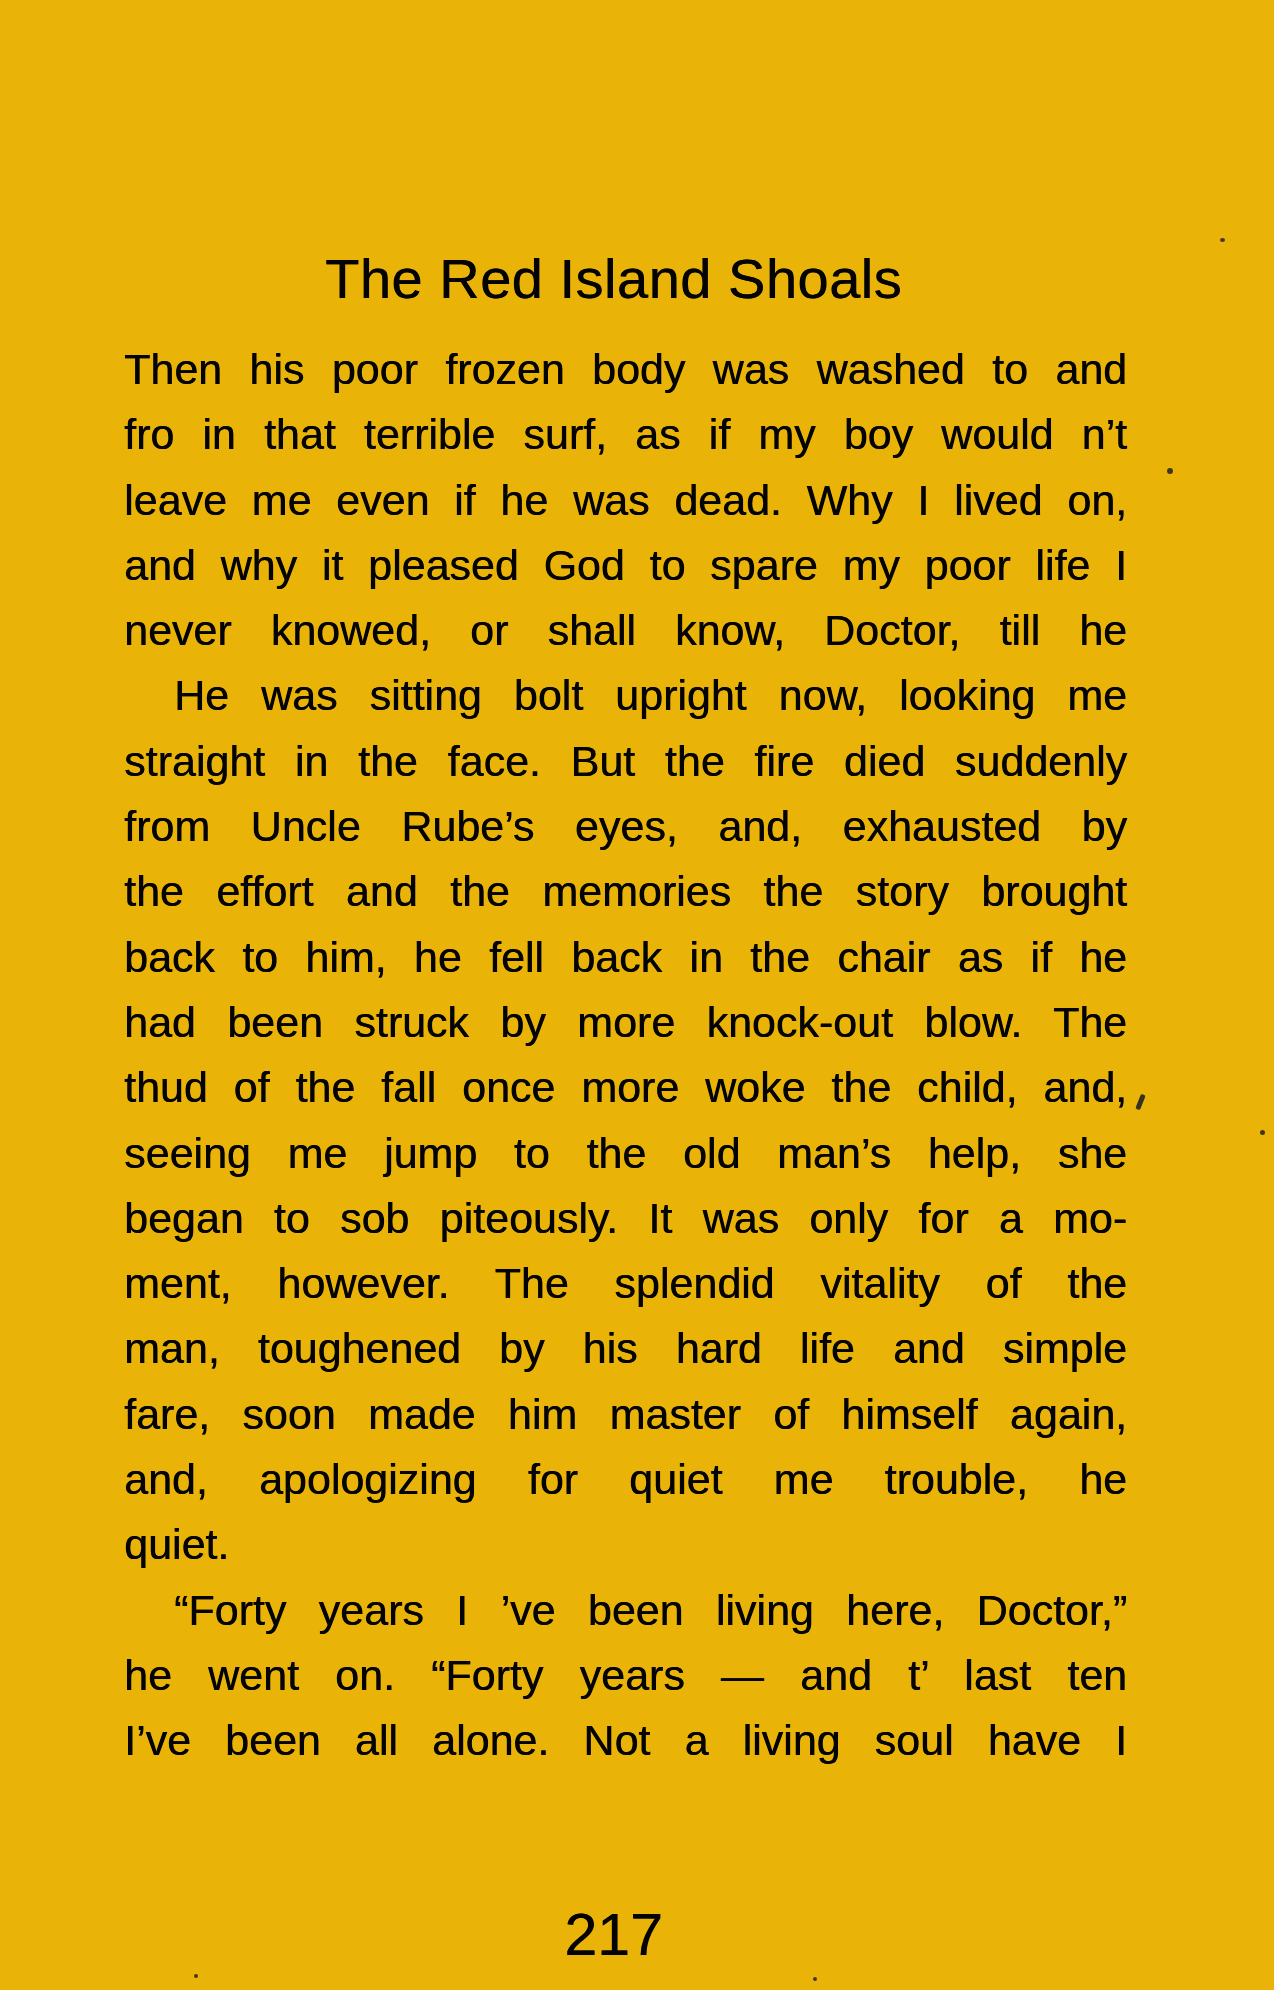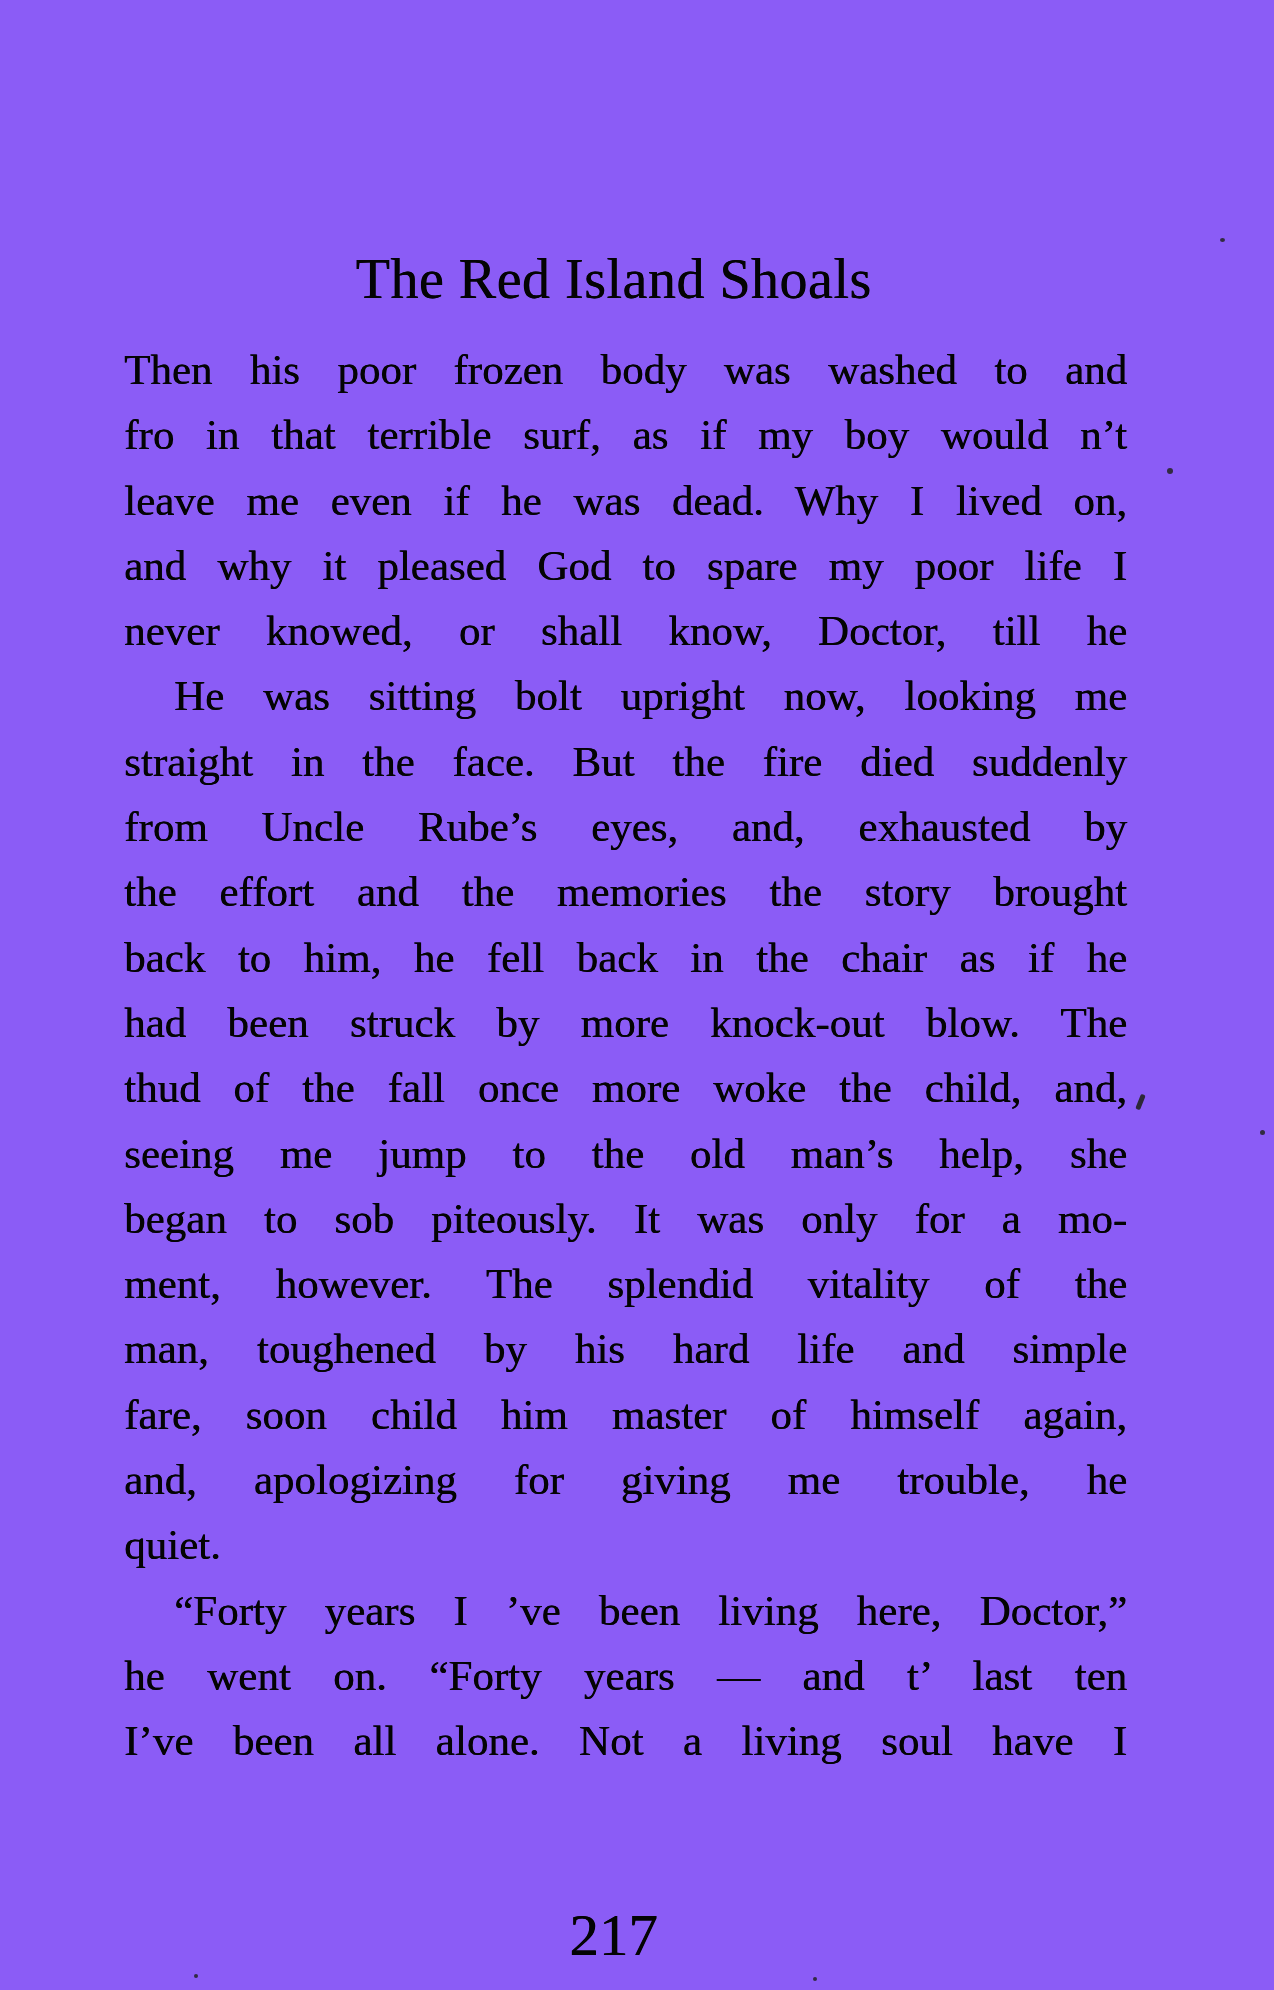--- a/index.html
+++ b/index.html
@@ -4,23 +4,23 @@
 <style>
   html, body {
     margin: 0;
     padding: 0;
     background: #ffffff;
   }
   .page {
     position: relative;
     width: 1274px;
     height: 1990px;
-    background: #8b5cf6;
+    background: #eab308;
     overflow: hidden;
-    font-family: Liberation Serif, serif;
+    font-family: Liberation Sans, sans-serif;
     color: #040404;
   }
   .title {
     position: absolute;
     left: 112px;
     width: 1003px;
     top: 251px;
     margin: 0;
     text-align: center;
     font-size: 56px;
@@ -91,22 +91,22 @@
       <div class="line">straight in the face. But the fire died suddenly</div>
       <div class="line">from Uncle Rube’s eyes, and, exhausted by</div>
       <div class="line">the effort and the memories the story brought</div>
       <div class="line">back to him, he fell back in the chair as if he</div>
       <div class="line">had been struck by more knock-out blow. The</div>
       <div class="line">thud of the fall once more woke the child, and,</div>
       <div class="line">seeing me jump to the old man’s help, she</div>
       <div class="line">began to sob piteously. It was only for a mo-</div>
       <div class="line">ment, however. The splendid vitality of the</div>
       <div class="line">man, toughened by his hard life and simple</div>
-      <div class="line">fare, soon child him master of himself again,</div>
-      <div class="line">and, apologizing for giving me trouble, he</div>
+      <div class="line">fare, soon made him master of himself again,</div>
+      <div class="line">and, apologizing for quiet me trouble, he</div>
       <div class="line no-just">quiet.</div>
       <div class="line indent">“Forty years I ’ve been living here, Doctor,”</div>
       <div class="line">he went on. “Forty years — and t’ last ten</div>
       <div class="line">I’ve been all alone. Not a living soul have I</div>
     </div>
 
   <div class="page-num">217</div>
 <div class="speck" style="left: 1167px; top: 468px; width: 6px; height: 6px;"></div>
     <div class="speck" style="left: 1220px; top: 238px; width: 5px; height: 4px;"></div>
     <div class="speck tick" style="left: 1138px; top: 1094px; width: 5px; height: 16px;"></div>

